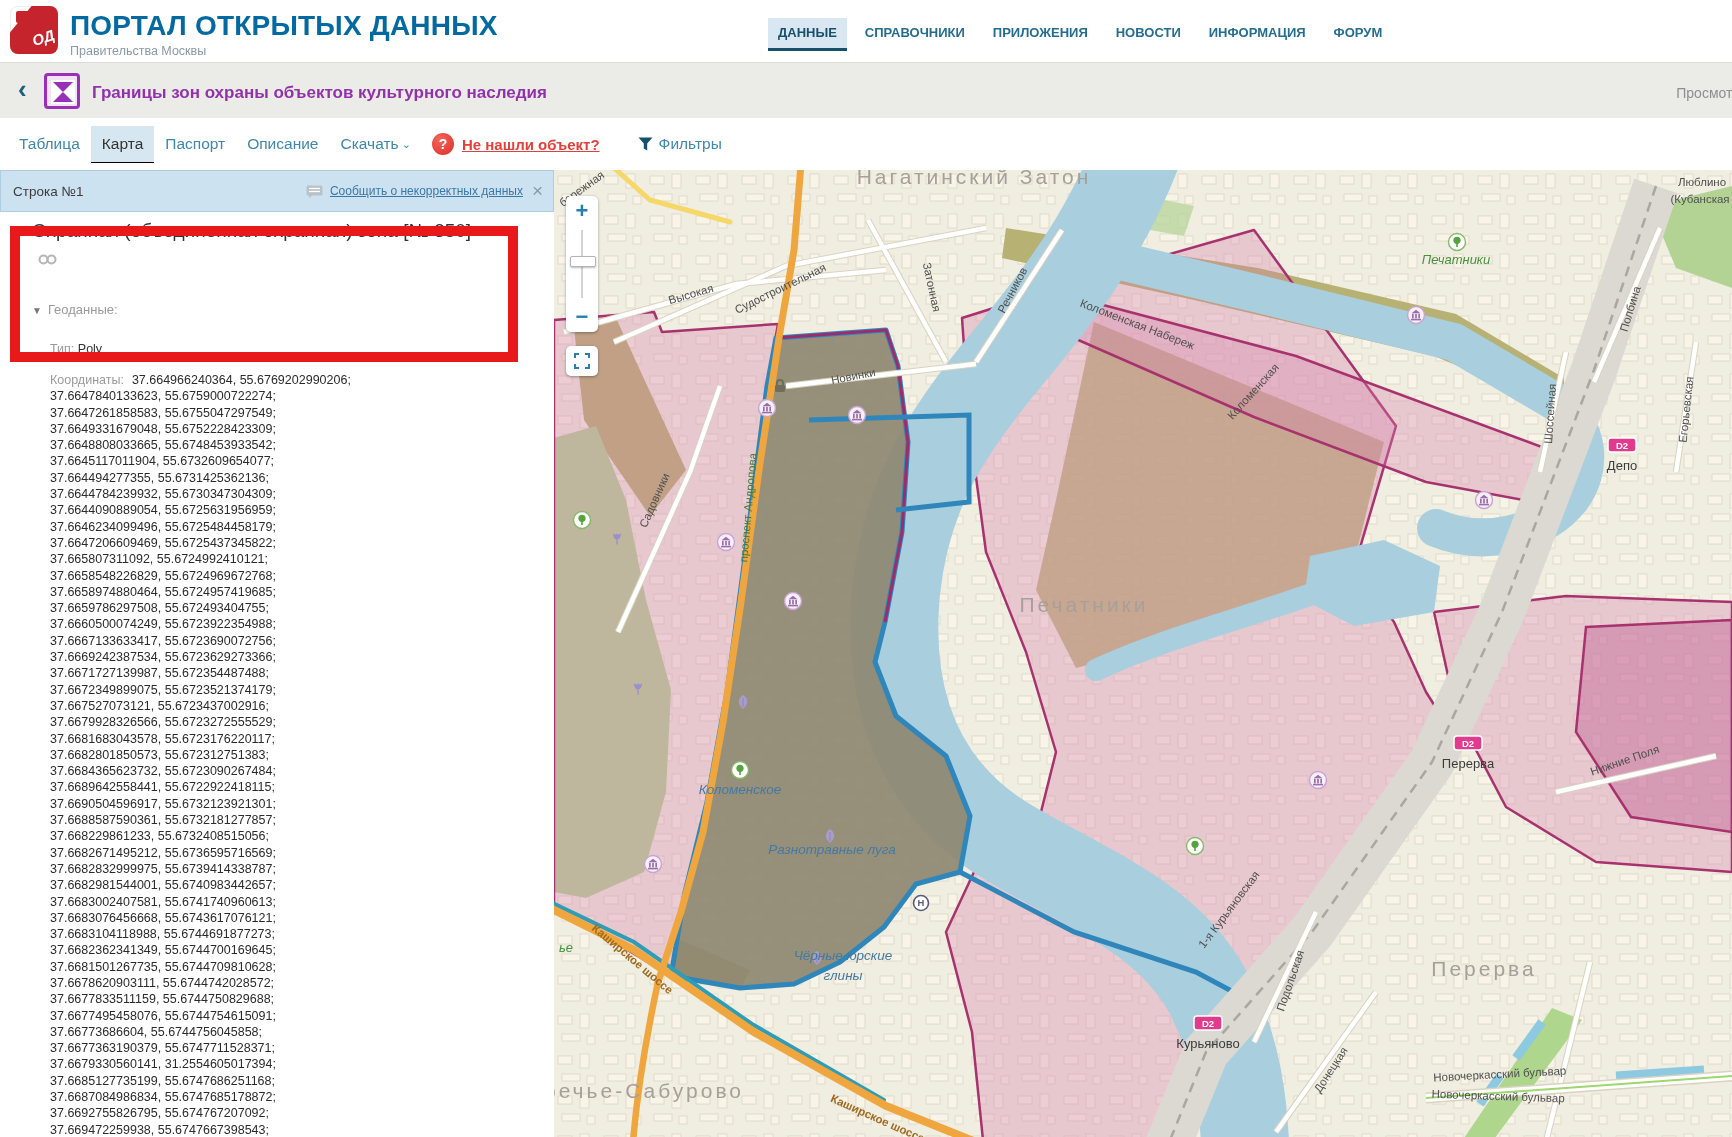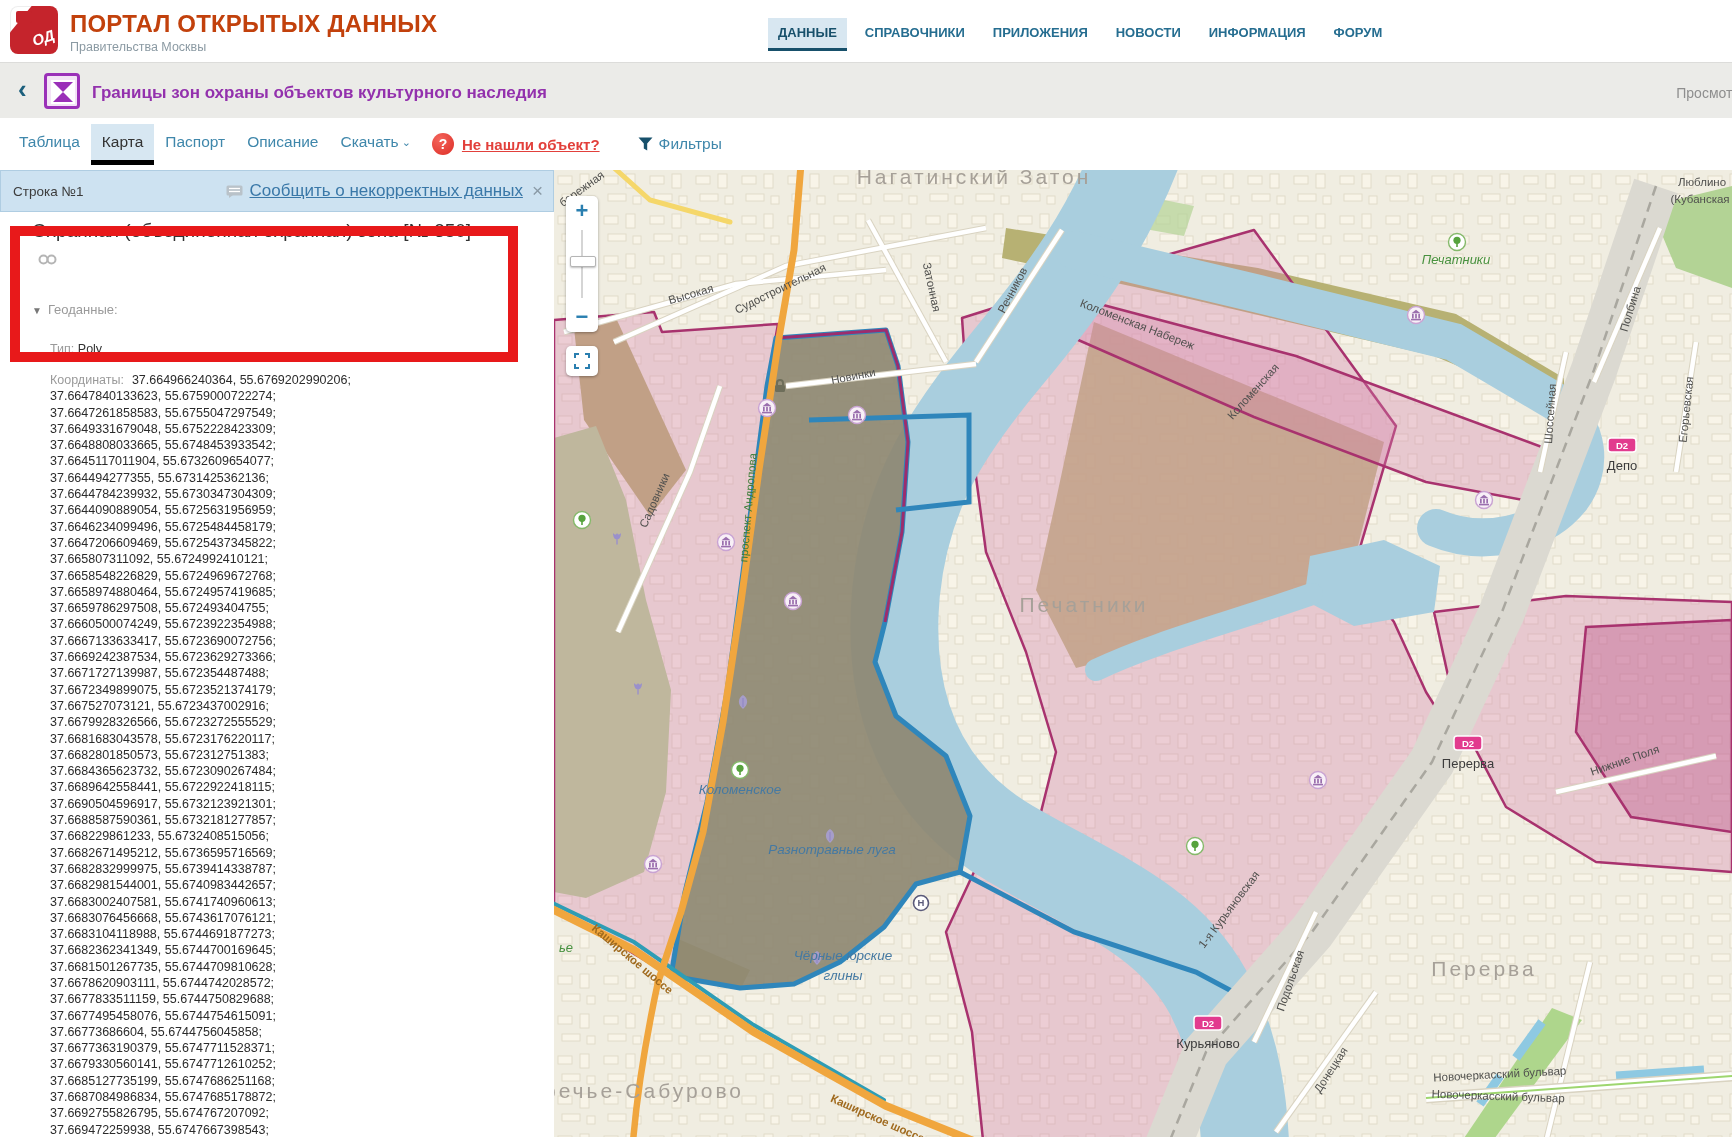--- a/index.html
+++ b/index.html
@@ -4,48 +4,48 @@
 <style>
   html,body{margin:0;padding:0;}
   body{width:1732px;height:1137px;overflow:hidden;font-family:"Liberation Sans",sans-serif;background:#fff;position:relative;}
   
   .site-header{position:absolute;left:0;top:0;width:1732px;height:62px;background:#fff;}
   .logo{position:absolute;left:10px;top:6px;display:flex;gap:12px;cursor:pointer;}
   .logo-cube{width:48px;height:48px;background:#fff;border-radius:8px;position:relative;overflow:hidden;box-shadow:0 0 0 1px #eee inset;}
   .logo-cube::before{content:"";position:absolute;inset:0;background:#c5242c;clip-path:polygon(100% 0,100% 100%,0 100%,0 55%,45% 0);}
   .logo-cube .bubble{position:absolute;left:6px;top:5px;width:16px;height:12px;background:#c5242c;border-radius:2px;}
   .logo-cube .abbr{position:absolute;right:4px;bottom:8px;color:#fff;font-weight:bold;font-style:italic;font-size:15px;transform:rotate(-18deg);}
-  .logo-title{color:#c2410c;font-size:24px;font-weight:bold;letter-spacing:.2px;margin-top:4px;}
+  .logo-title{color:#0369a1;font-size:28px;font-weight:bold;letter-spacing:.2px;margin-top:4px;}
   .logo-sub{color:#8b9aa3;font-size:12.5px;margin-top:2px;}
   .top-nav{position:absolute;left:768px;top:18px;display:flex;gap:8px;}
   .nav-item{color:#256d90;font-size:13px;font-weight:bold;padding:7px 10px 8px 10px;cursor:pointer;white-space:nowrap;}
   .nav-item.active{background:#d8e7f1;border-bottom:3px solid #17506b;color:#17506b;}
   
   .crumb-bar{position:absolute;left:0;top:62px;width:1732px;height:56px;background:#ebebe8;border-top:1px solid #dcdcda;overflow:hidden;}
   .back-chevron{position:absolute;left:18px;top:12px;font-size:26px;color:#1b5f7c;font-weight:bold;cursor:pointer;line-height:28px;}
   .ds-icon{position:absolute;left:44px;top:10px;width:36px;height:36px;background:#f3e3f6;border:3px solid #9a30b8;border-radius:4px;box-sizing:border-box;cursor:pointer;}
   .ds-icon svg{display:block;margin:3px;}
   .crumb-title{position:absolute;left:92px;top:20px;color:#9331ad;font-size:17px;font-weight:bold;}
   .crumb-right{position:absolute;right:-16px;top:22px;color:#8e8e8e;font-size:14px;}
   
   .tab-bar{position:absolute;left:0;top:118px;width:1732px;height:52px;background:#fff;display:flex;align-items:center;padding-left:8px;box-sizing:border-box;}
   .tab{color:#3f87ab;font-size:15.5px;padding:9px 11px;cursor:pointer;white-space:nowrap;}
-  .tab.active{background:#d7e7f2;color:#333;border-bottom:5px solid #000000;}
+  .tab.active{background:#d7e7f2;color:#333;border-bottom:1px solid #000000;}
   .tab .caret{font-size:11px;position:relative;top:-1px;color:#3f87ab;}
   .help-badge{width:22px;height:22px;border-radius:50%;background:radial-gradient(circle at 35% 30%,#f4655c,#dd2e26);color:#fff;font-weight:bold;font-size:14px;text-align:center;line-height:22px;margin:0 8px 0 10px;cursor:pointer;}
   .notfound-link{color:#e2403b;font-size:15px;font-weight:bold;text-decoration:underline;cursor:pointer;white-space:nowrap;}
   .filters{display:flex;align-items:center;gap:6px;margin-left:38px;cursor:pointer;}
   .filters .flabel{color:#3f87ab;font-size:15.5px;text-align:right;}
   
   .content{position:absolute;left:0;top:170px;width:1732px;height:967px;}
   .panel{position:absolute;left:0;top:0;width:554px;height:967px;background:#fff;}
   .panel-header{position:absolute;left:0;top:0;width:554px;height:42px;background:#cde2f1;border:1px solid #afcde2;box-sizing:border-box;display:flex;align-items:center;}
   .row-label{color:#3c3c3c;font-size:13.5px;margin-left:12px;flex:0 0 auto;}
   .ph-right{margin-left:auto;display:flex;align-items:center;gap:7px;padding-right:8px;}
-  .report-link{color:#3a78a8;font-size:17px;text-decoration:underline;cursor:pointer;white-space:nowrap;}
+  .report-link{color:#3a78a8;font-size:12px;text-decoration:underline;cursor:pointer;white-space:nowrap;}
   .close-x{color:#8a9aa6;font-size:19px;cursor:pointer;line-height:18px;padding:0 2px;}
   .panel-body{position:absolute;left:0;top:30px;width:554px;height:937px;}
   .rec-title{position:absolute;left:32px;top:18px;width:440px;font-size:19px;line-height:1.4;color:#333;}
   .link-ico{display:inline-block;vertical-align:-1px;margin-left:6px;}
   .geo-row{position:absolute;left:32px;top:102px;font-size:13px;color:#9a9a9a;text-align:right;}
   .geo-row .tri{color:#777;font-size:10px;margin-right:6px;}
   .type-row{position:absolute;left:50px;top:142px;font-size:12.5px;color:#333;}
   .type-row .lab{color:#9a9a9a;}
   .coords{position:absolute;left:50px;top:172px;width:430px;font-size:12.5px;line-height:16.3px;color:#2b2b2b;}
   .coords .coord-label{color:#9a9a9a;margin-right:8px;}
@@ -183,21 +183,21 @@
           <div>37.6683002407581, 55.6741740960613;</div>
           <div>37.6683076456668, 55.6743617076121;</div>
           <div>37.6683104118988, 55.6744691877273;</div>
           <div>37.6682362341349, 55.6744700169645;</div>
           <div>37.6681501267735, 55.6744709810628;</div>
           <div>37.6678620903111, 55.6744742028572;</div>
           <div>37.6677833511159, 55.6744750829688;</div>
           <div>37.6677495458076, 55.6744754615091;</div>
           <div>37.66773686604, 55.6744756045858;</div>
           <div>37.6677363190379, 55.6747711528371;</div>
-          <div>37.6679330560141, 55.6747712610252;</div>
+          <div>37.6679330560141, 31.2554605017394;</div>
           <div>37.6685127735199, 55.6747686251168;</div>
           <div>37.6687084986834, 55.6747685178872;</div>
           <div>37.6692755826795, 55.674767207092;</div>
           <div>37.669472259938, 55.6747667398543;</div>
         </div>
       <div class="red-box"></div>
     </div>
   </aside>
 
   <div class="map">

